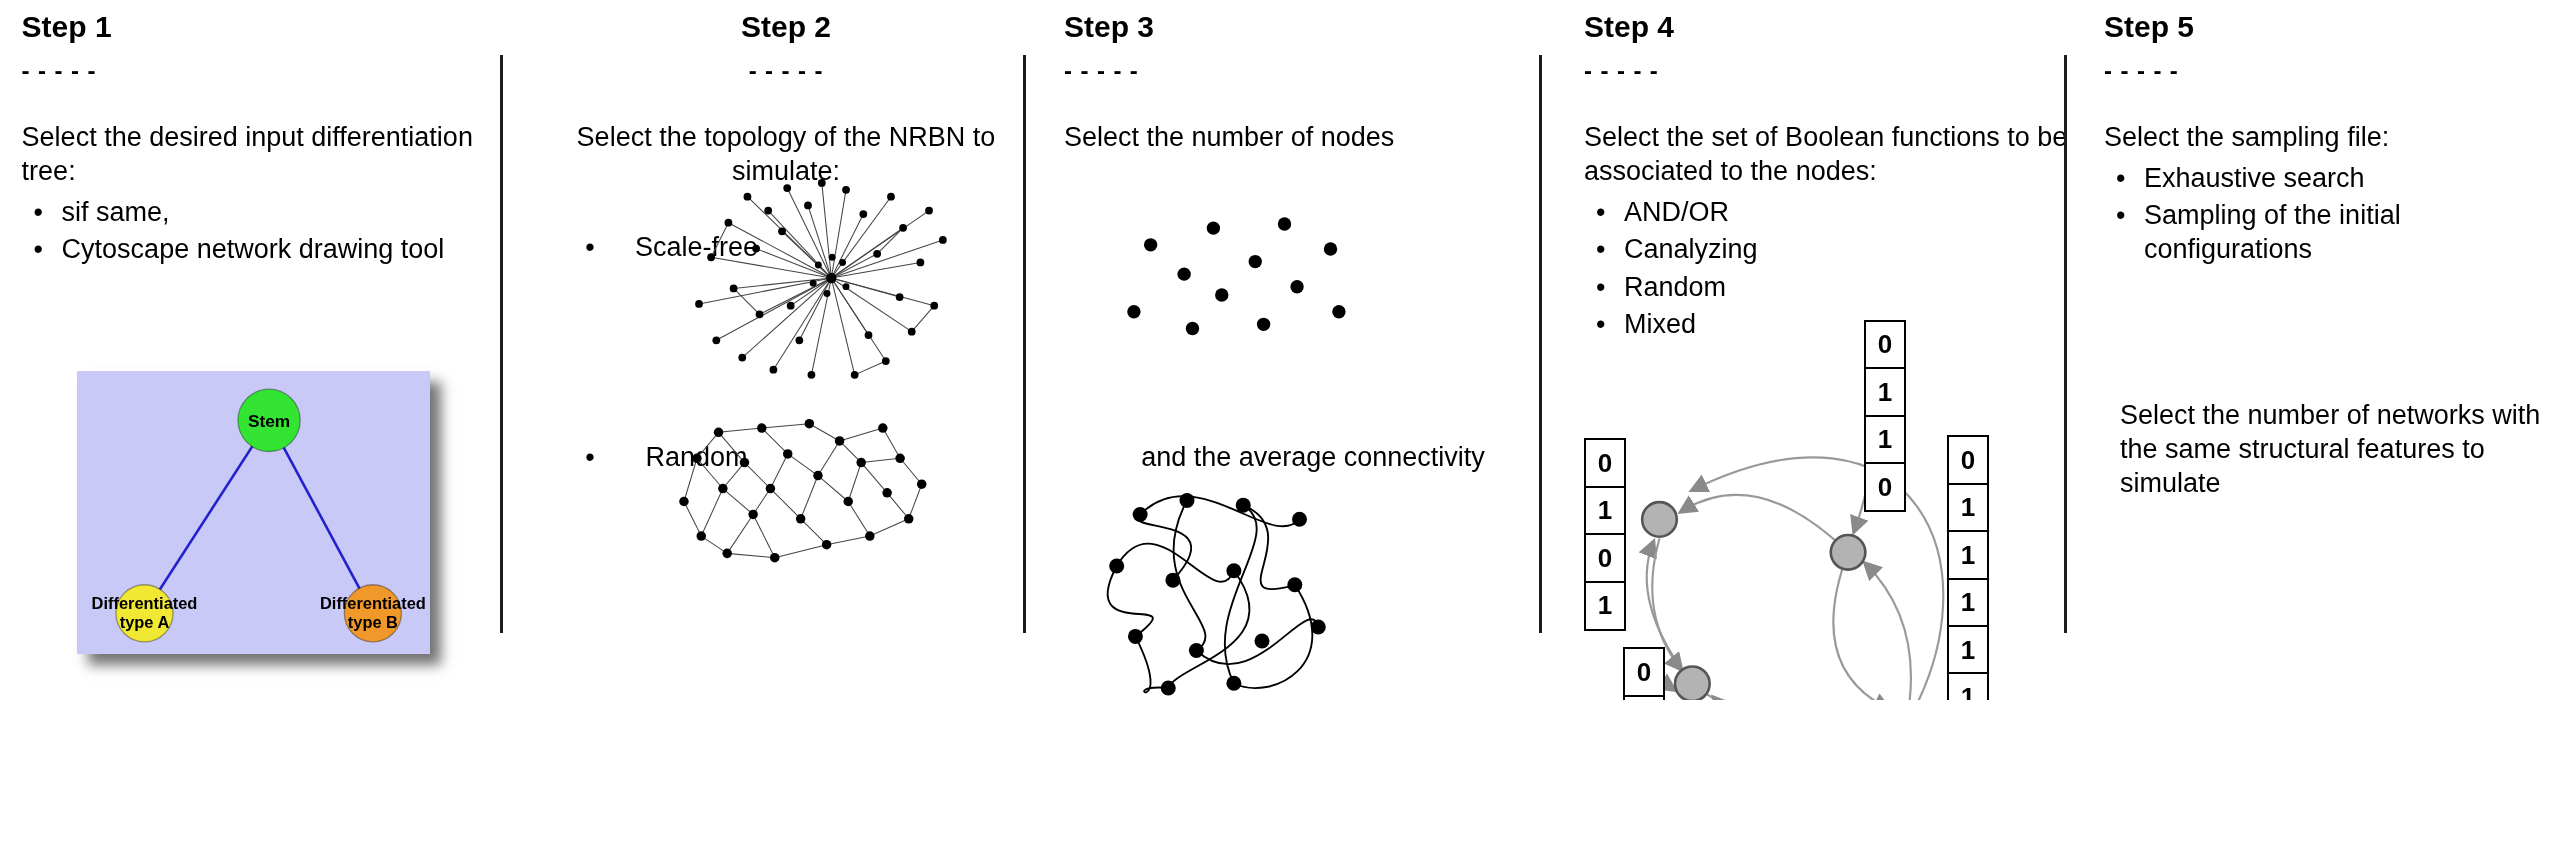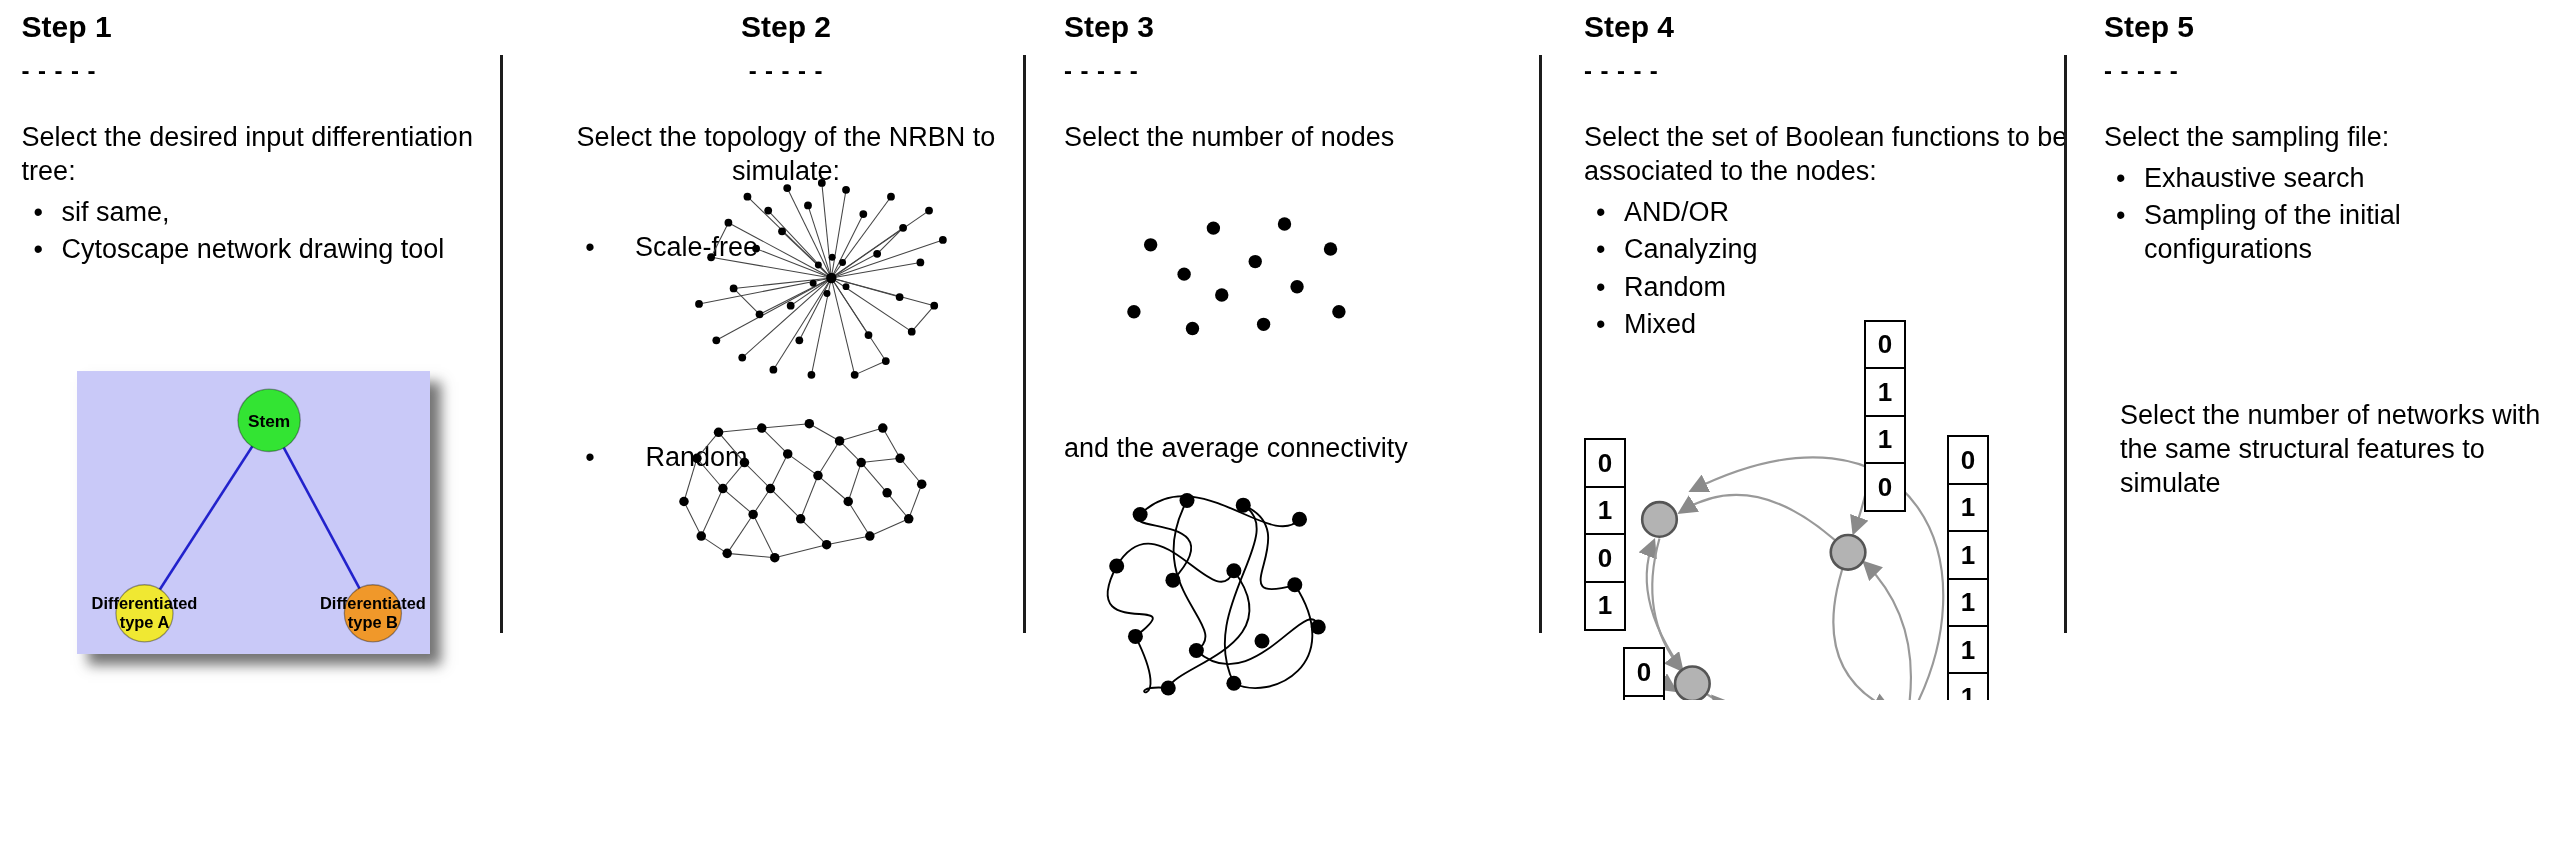--- a/index.html
+++ b/index.html
@@ -252,21 +252,21 @@
           <circle cx="130" cy="95" r="8"></circle>
         <circle cx="170" cy="55" r="8"></circle>
           <circle cx="180" cy="130" r="8"></circle>
           <circle cx="205" cy="10" r="8"></circle>
         <circle cx="220" cy="85" r="8"></circle>
           <circle cx="260" cy="40" r="8"></circle>
           <circle cx="270" cy="115" r="8"></circle>
       </g>
     </svg>
 
-    <div class="para abs" style="left:0;top:421px;margin:0;width:480px;"><span>and the </span><span class="bold">average connectivity</span></div>
+    <div class="para abs" style="left:0;top:421px;margin:9px;width:480px;text-align:center;"><span>and the </span><span class="bold">average connectivity</span></div>
 
     <svg class="abs" style="left:8.7px;top:467px;" width="303" height="225" viewBox="0 0 300 240" fill="none" stroke="#000" stroke-width="2">
       <g>
         <path d="M60,40 C120,-20 200,80 230,45"></path>
         <path d="M110,25 C60,120 160,160 120,185"></path>
         <path d="M170,30 C240,60 140,140 225,115"></path>
         <path d="M35,95 C-10,180 120,120 55,170"></path>
         <path d="M95,110 C160,40 40,60 60,40"></path>
         <path d="M160,100 C220,180 100,200 90,225"></path>
         <path d="M225,115 C280,200 200,240 160,220"></path>

